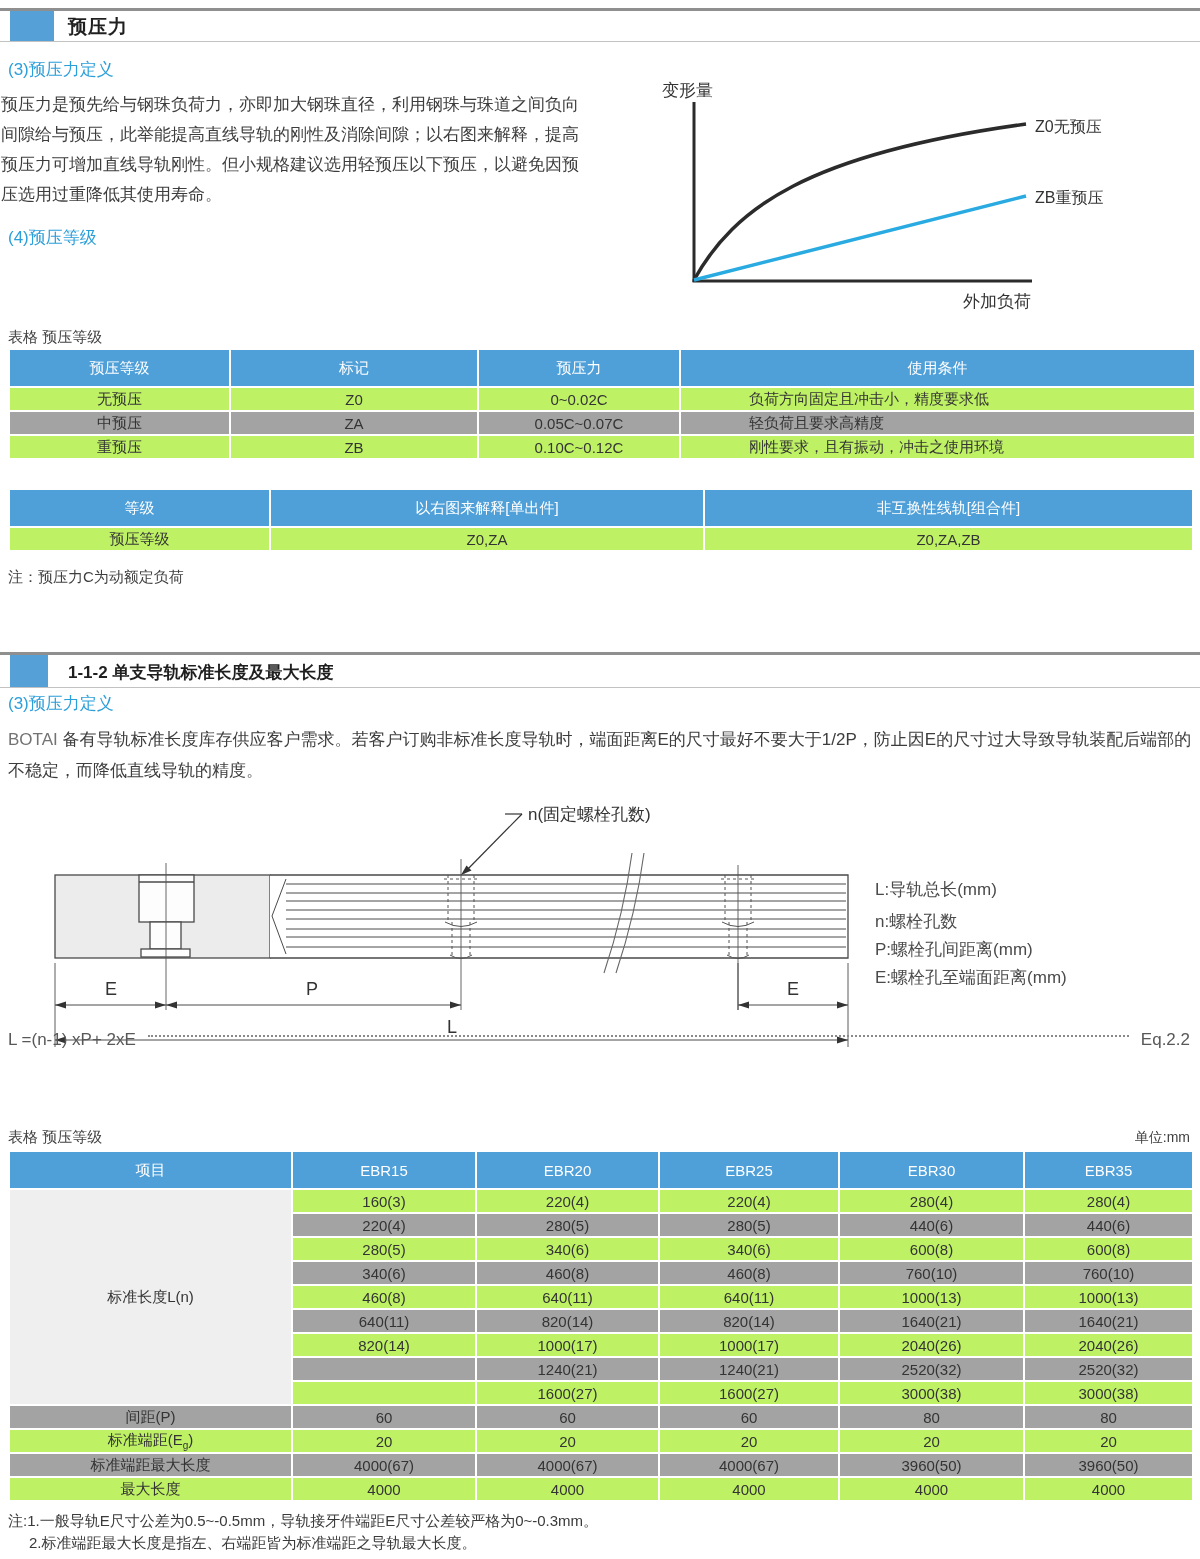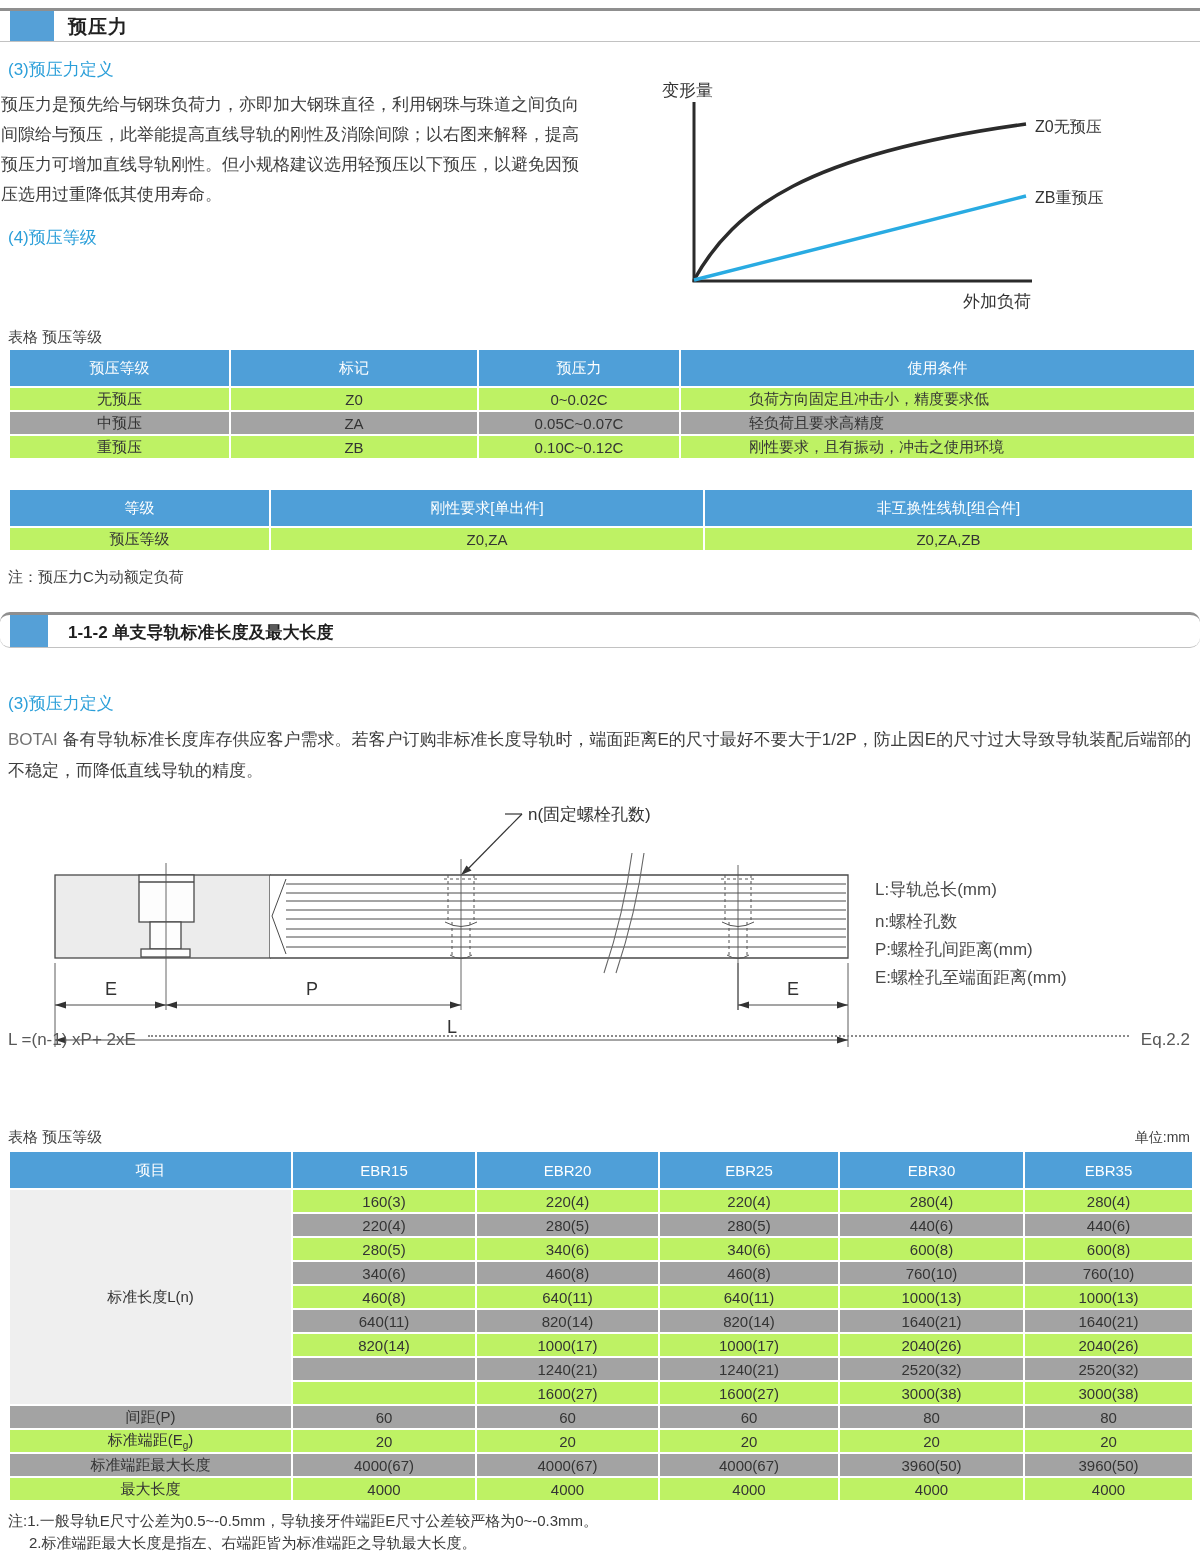--- a/index.html
+++ b/index.html
@@ -105,35 +105,35 @@
 
   <table class="abs tbl" style="left:8px;top:488px;">
     <colgroup>
         <col style="width:259px">
         <col style="width:432px">
         <col style="width:487px">
       </colgroup>
     <thead>
         <tr>
       <th>等级</th>
-      <th>刚性要求[单出件]</th>
+      <th>以右图来解释[单出件]</th>
       <th>非互换性线轨[组合件]</th>
     </tr>
       </thead>
     <tbody>
       <tr class="lt">
         <td>预压等级</td>
         <td>Z0,ZA</td>
         <td>Z0,ZA,ZB</td>
       </tr>
     </tbody>
   </table>
   <div class="abs caption" style="left:8px;top:568px;">注：预压力C为动额定负荷</div>
 
-  <div class="abs band" style="top:612px;height:32px;border-radius:10px;">
+  <div class="abs band" style="top:652px;height:32px;">
     <span class="sq" style="width:38px;"></span>
     <span class="band-title" style="font-size:17px;top:6px;letter-spacing:0;">1-1-2 单支导轨标准长度及最大长度</span>
   </div>
 
   <div class="abs blue-h" style="left:8px;top:692px;">(3)预压力定义</div>
   <div class="abs body-text" style="left:8px;top:724px;width:1184px;line-height:31px;">
     <span class="blue-text">BOTAI</span>
     <span>备有导轨标准长度库存供应客户需求。若客户订购非标准长度导轨时，端面距离E的尺寸最好不要大于1/2P，防止因E的尺寸过大导致导轨装配后端部的不稳定，而降低直线导轨的精度。</span>
   </div>
 

